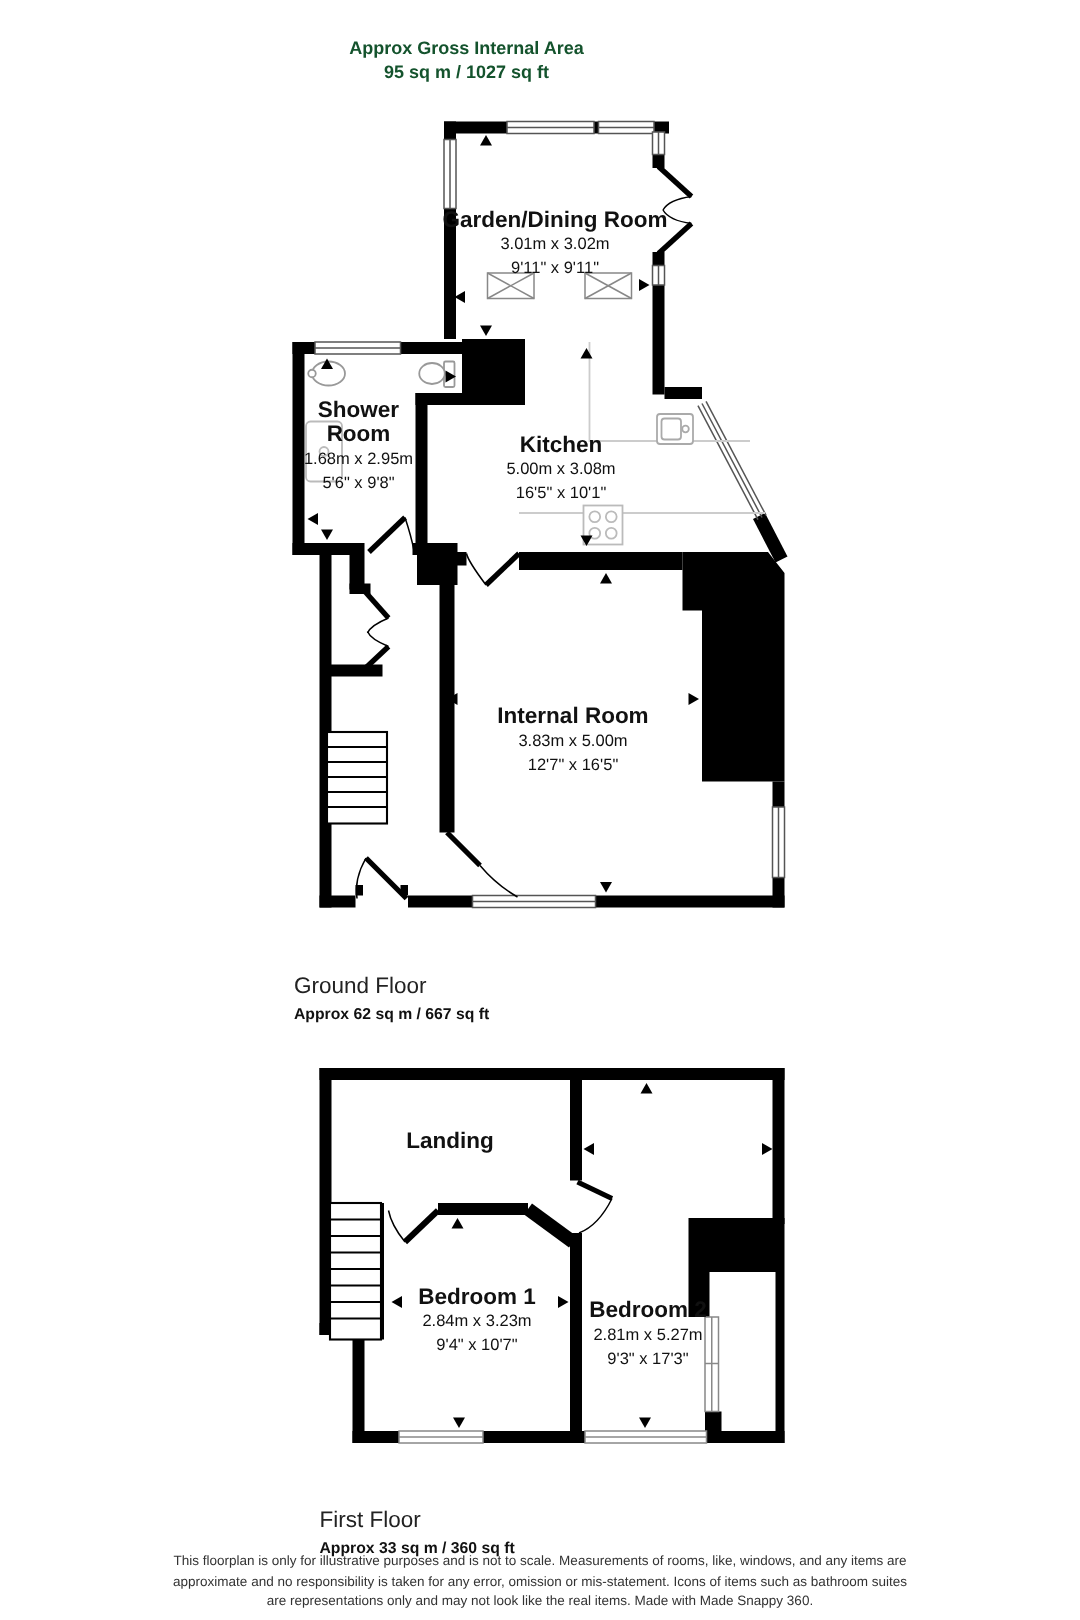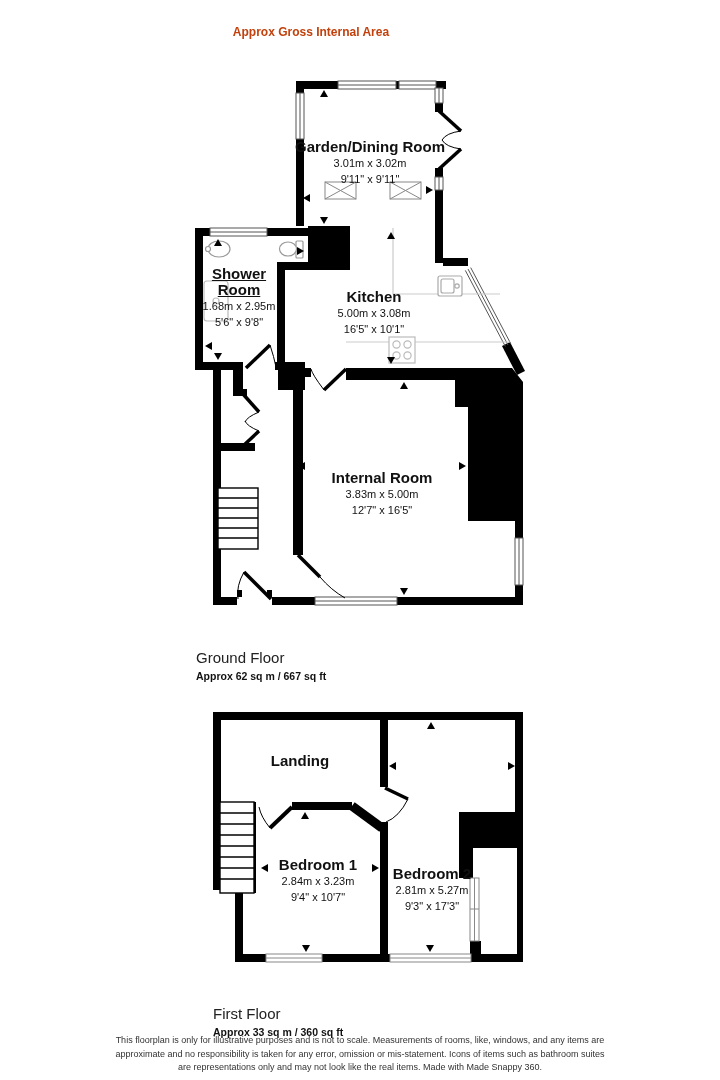--- a/index.html
+++ b/index.html
@@ -1,24 +1,24 @@
 <!DOCTYPE html>
 <html><head>
 <meta charset="utf-8">
 <style>
   html,body{margin:0;padding:0;background:#fff;}
   #page{position:relative;width:720px;height:1080px;background:#fff;overflow:hidden;
         font-family:"Liberation Sans",sans-serif;color:#111;}
   svg{position:absolute;left:0;top:0;}
   .hdr{position:absolute;left:0;top:24px;width:622px;text-align:center;
-       font-size:12px;font-weight:bold;line-height:16px;color:#c2410c;}
+       font-size:12px;font-weight:bold;line-height:16px;color:#14532d;}
   .room-label{position:absolute;transform:translateX(-50%);text-align:center;
        font-size:11px;line-height:16px;color:#111;white-space:nowrap;}
   .room-name{font-weight:bold;font-size:15px;}
-  .room-name.wrap{white-space:normal;width:74px;margin:0 auto;text-decoration:underline;}
+  .room-name.wrap{white-space:normal;width:74px;margin:0 auto;}
   .floor-cap{position:absolute;text-align:left;}
   .floor-title{font-size:15px;color:#222;line-height:19px;margin-top:20px;}
   .floor-area{font-size:10.5px;font-weight:bold;color:#111;margin-top:3px;}
   .disclaimer{position:absolute;left:80px;top:1034px;width:560px;text-align:center;
        font-size:9px;line-height:13.5px;color:#333;}
 </style>
 </head>
 <body>
 
 <div id="page">
@@ -237,20 +237,21 @@
       <polygon points="305,812 301,819 309,819"></polygon>
       <polygon points="261,868 268,864 268,872"></polygon>
       <polygon points="379,868 372,864 372,872"></polygon>
       <polygon points="306,952 302,945 310,945"></polygon>
     </g>
   </g>
 </svg>
 
   <div class="hdr">
     <div>Approx Gross Internal Area</div>
+    <div>95 sq m / 1027 sq ft</div>
   </div>
 
   <div class="room-label" style="left:370px;top:139px">
     <div class="room-name">Garden/Dining Room</div>
     <div>3.01m x 3.02m</div>
     <div>9'11" x 9'11"</div>
   </div>
 
   <div class="room-label" style="left:239px;top:266px">
     <div class="room-name wrap">Shower Room</div>

